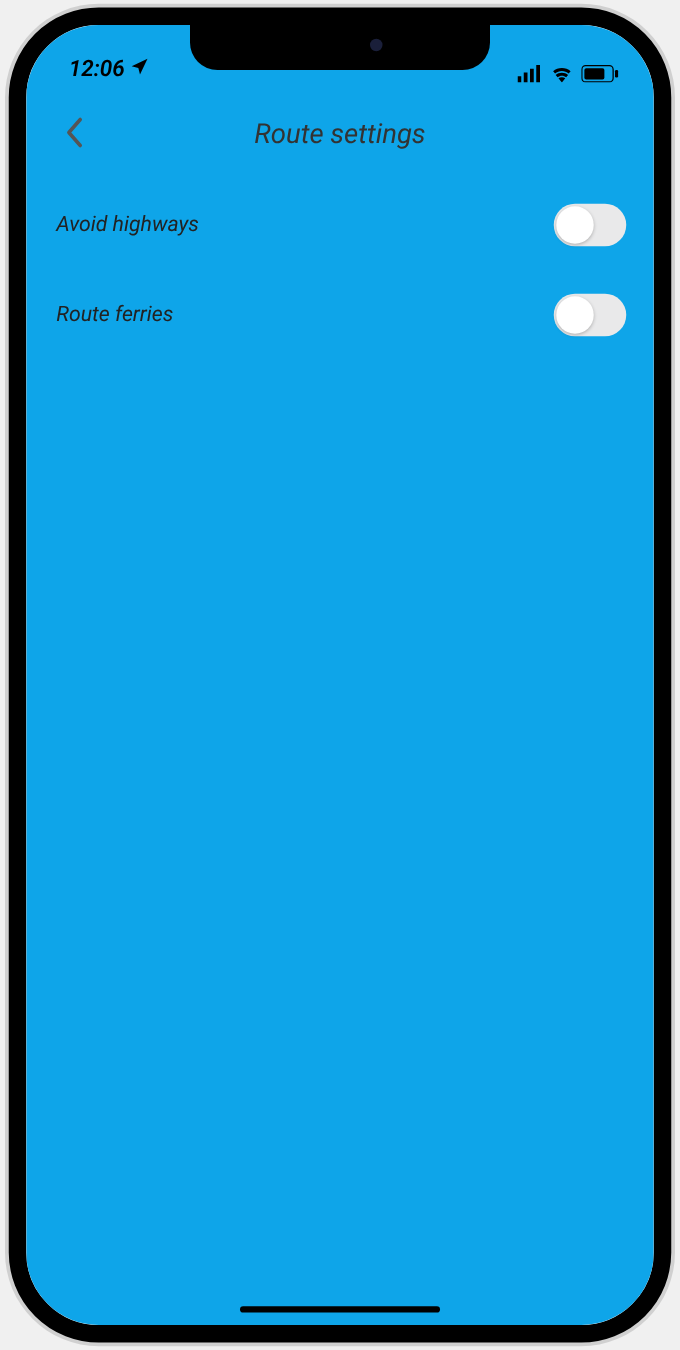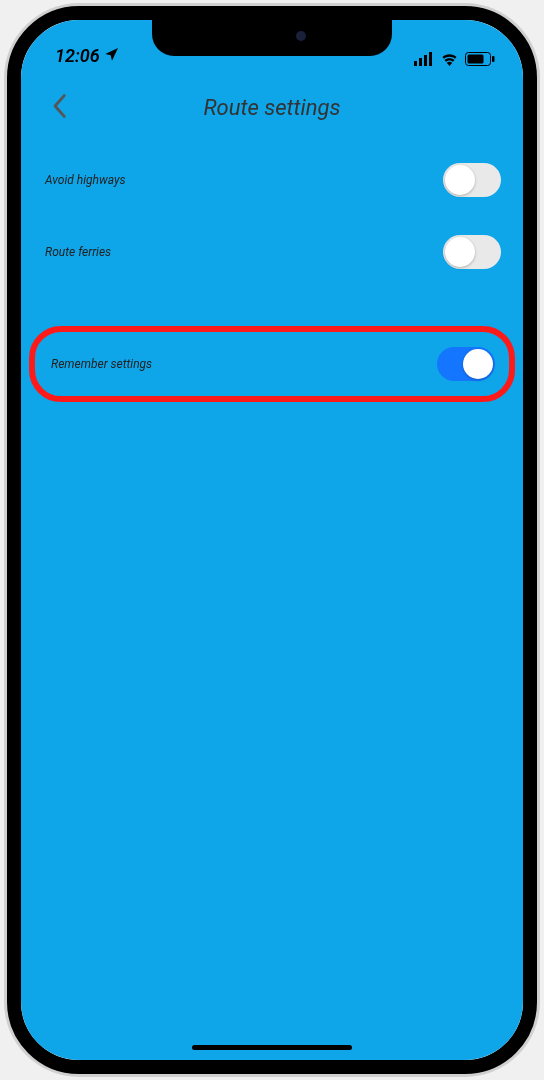--- a/index.html
+++ b/index.html
@@ -91,21 +91,21 @@
       color: #333;
     }
     .content { padding-top: 6px; }
     .setting-row {
       display: flex;
       align-items: center;
       justify-content: space-between;
       padding: 19px 22px 19px 24px;
     }
     .setting-label {
-      font-size: 12px;
+      font-size: 17px;
       color: #222;
     }
     .spacer { height: 38px; }
     .toggle {
       width: 58px;
       height: 34px;
       border-radius: 17px;
       position: relative;
       cursor: pointer;
       border: none;
@@ -204,26 +204,18 @@
 
       <div class="setting-row">
         <span class="setting-label">Route ferries</span>
         <button class="toggle off">
           <span class="toggle-knob"></span>
         </button>
       </div>
 
       <div class="spacer"></div>
 
-      <div class="highlight">
-        <div class="setting-row">
-          <span class="setting-label">Remember settings</span>
-          <button class="toggle on">
-            <span class="toggle-knob"></span>
-          </button>
-        </div>
-      </div>
 
     </div>
 
     <div class="home-indicator"></div>
   </div>
 </div>
 
 </body></html>

